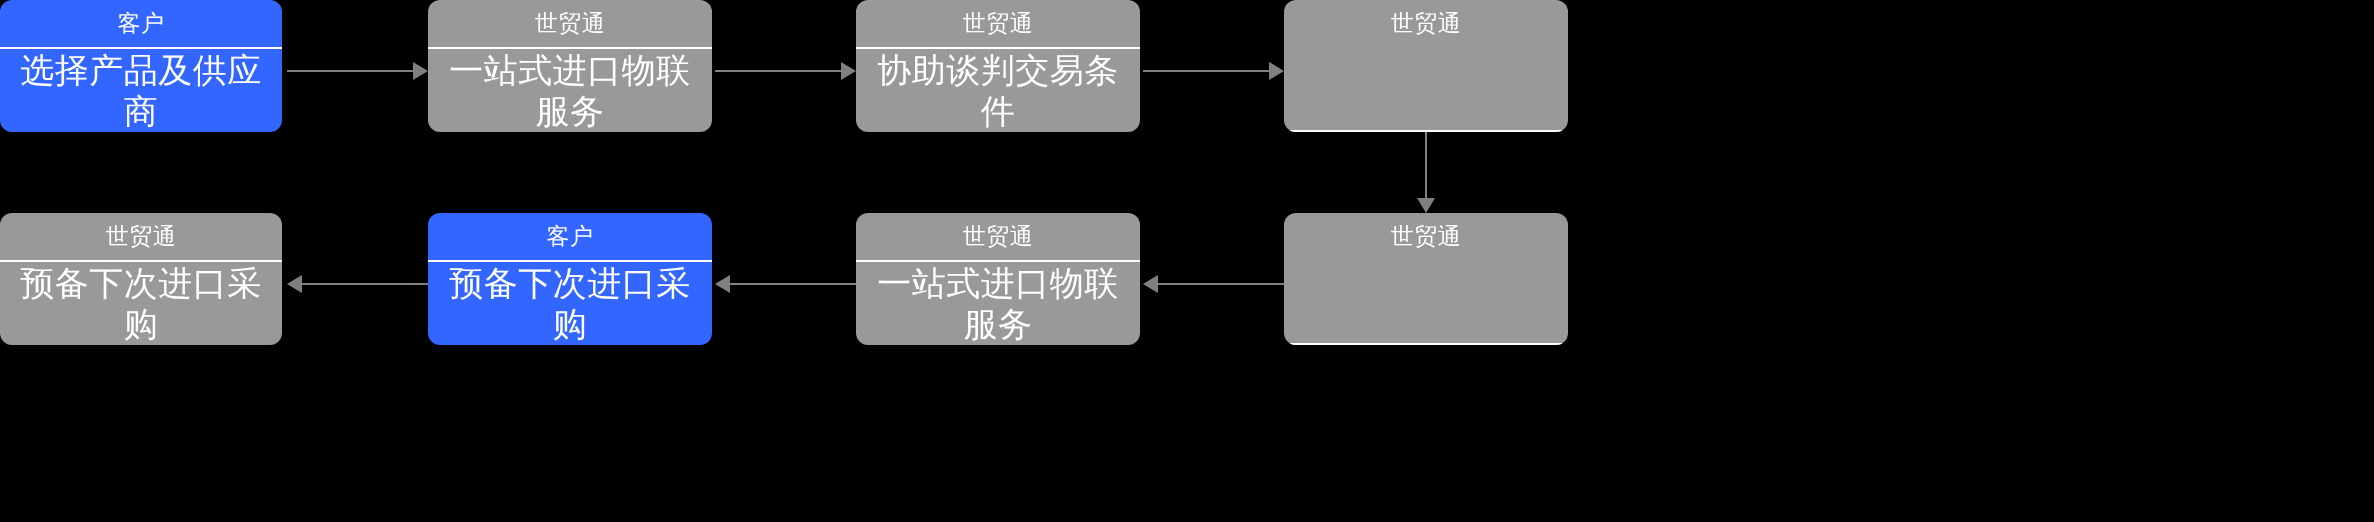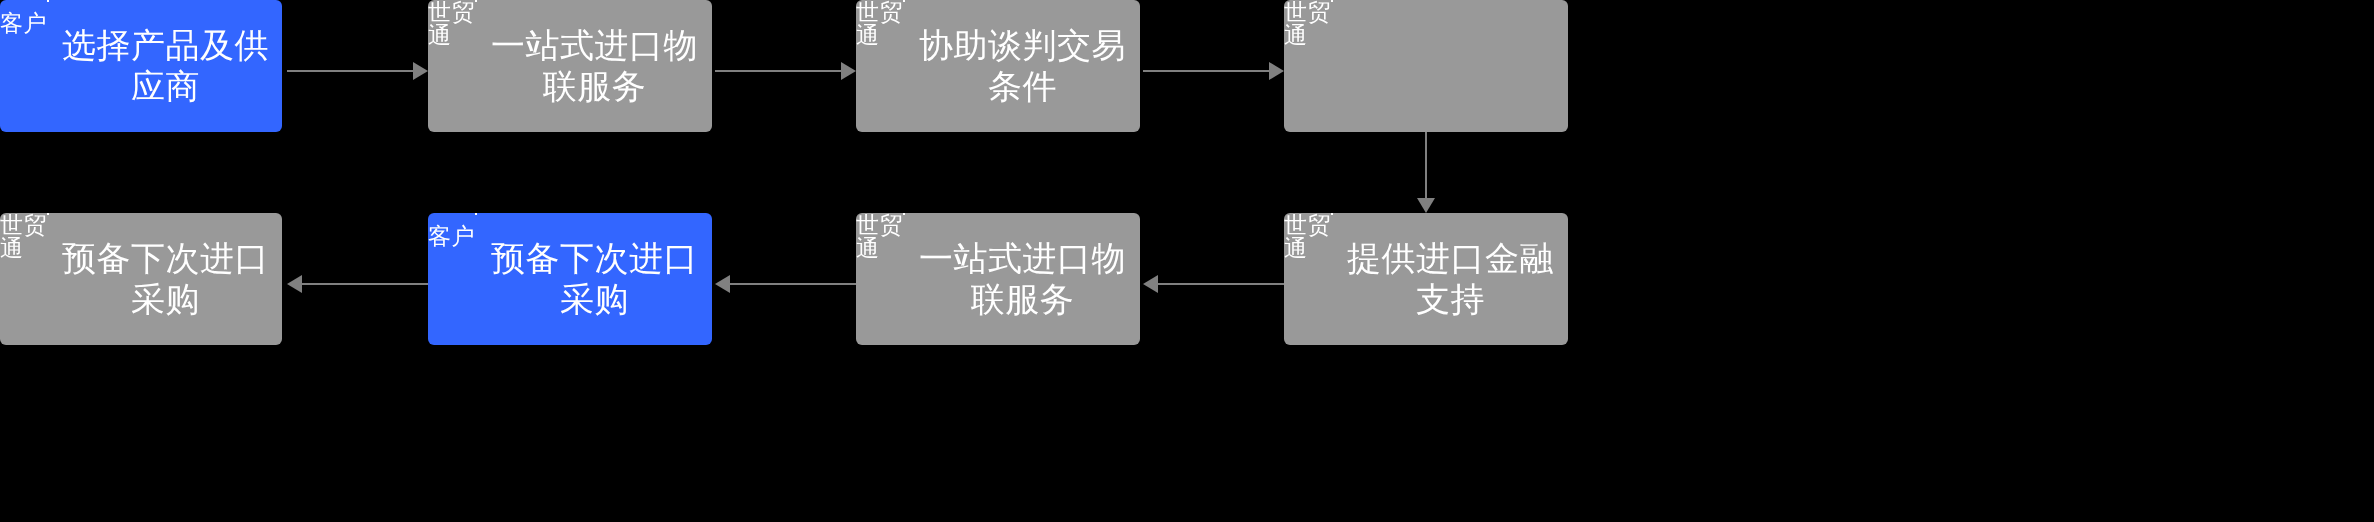--- a/index.html
+++ b/index.html
@@ -11,25 +11,26 @@
     font-family: "Liberation Sans", "DejaVu Sans", sans-serif;
   }
   #flow-canvas {
     position: relative;
     width: 2374px;
     height: 522px;
     background: #000000;
   }
   .node-card {
     position: absolute;
-    border-radius: 6px;
+    border-radius: 12px;
     overflow: hidden;
     display: flex;
+    flex-direction: column;
   }
-  .node-card.gray  { background: #999999; }
+  .node-card.gray  { background: #999999; justify-content: space-between; }
   .node-card.blue  { background: #3366FF; }
 
   .card-header {
     height: 47px;
     flex: 0 0 47px;
     display: flex;
     align-items: center;
     justify-content: center;
     color: #FFFFFF;
     font-size: 23px;
@@ -134,21 +135,20 @@
 
   <div class="node-card gray" style="left:856px; top:213px; width:284px; height:132px;">
     <div class="card-header">世贸通</div>
     <div class="card-divider"></div>
     <div class="card-body">一站式进口物联服务</div>
   </div>
 
   <div class="node-card gray" style="left:1284px; top:213px; width:284px; height:132px;">
     <div class="card-header">世贸通</div>
     <div class="card-divider"></div>
-    <div class="card-body">提供进口金融支持</div>
   </div>
 
   <div class="edge" style="left:287px; top:70px; width:141px; height:2px;">
     <div class="edge-line-h" style="width:126px;"></div>
     <div class="arrow-head arrow-right" style="left:126px; top:-8px;"></div>
   </div>
 
   <div class="edge" style="left:715px; top:70px; width:141px; height:2px;">
     <div class="edge-line-h" style="width:126px;"></div>
     <div class="arrow-head arrow-right" style="left:126px; top:-8px;"></div>

